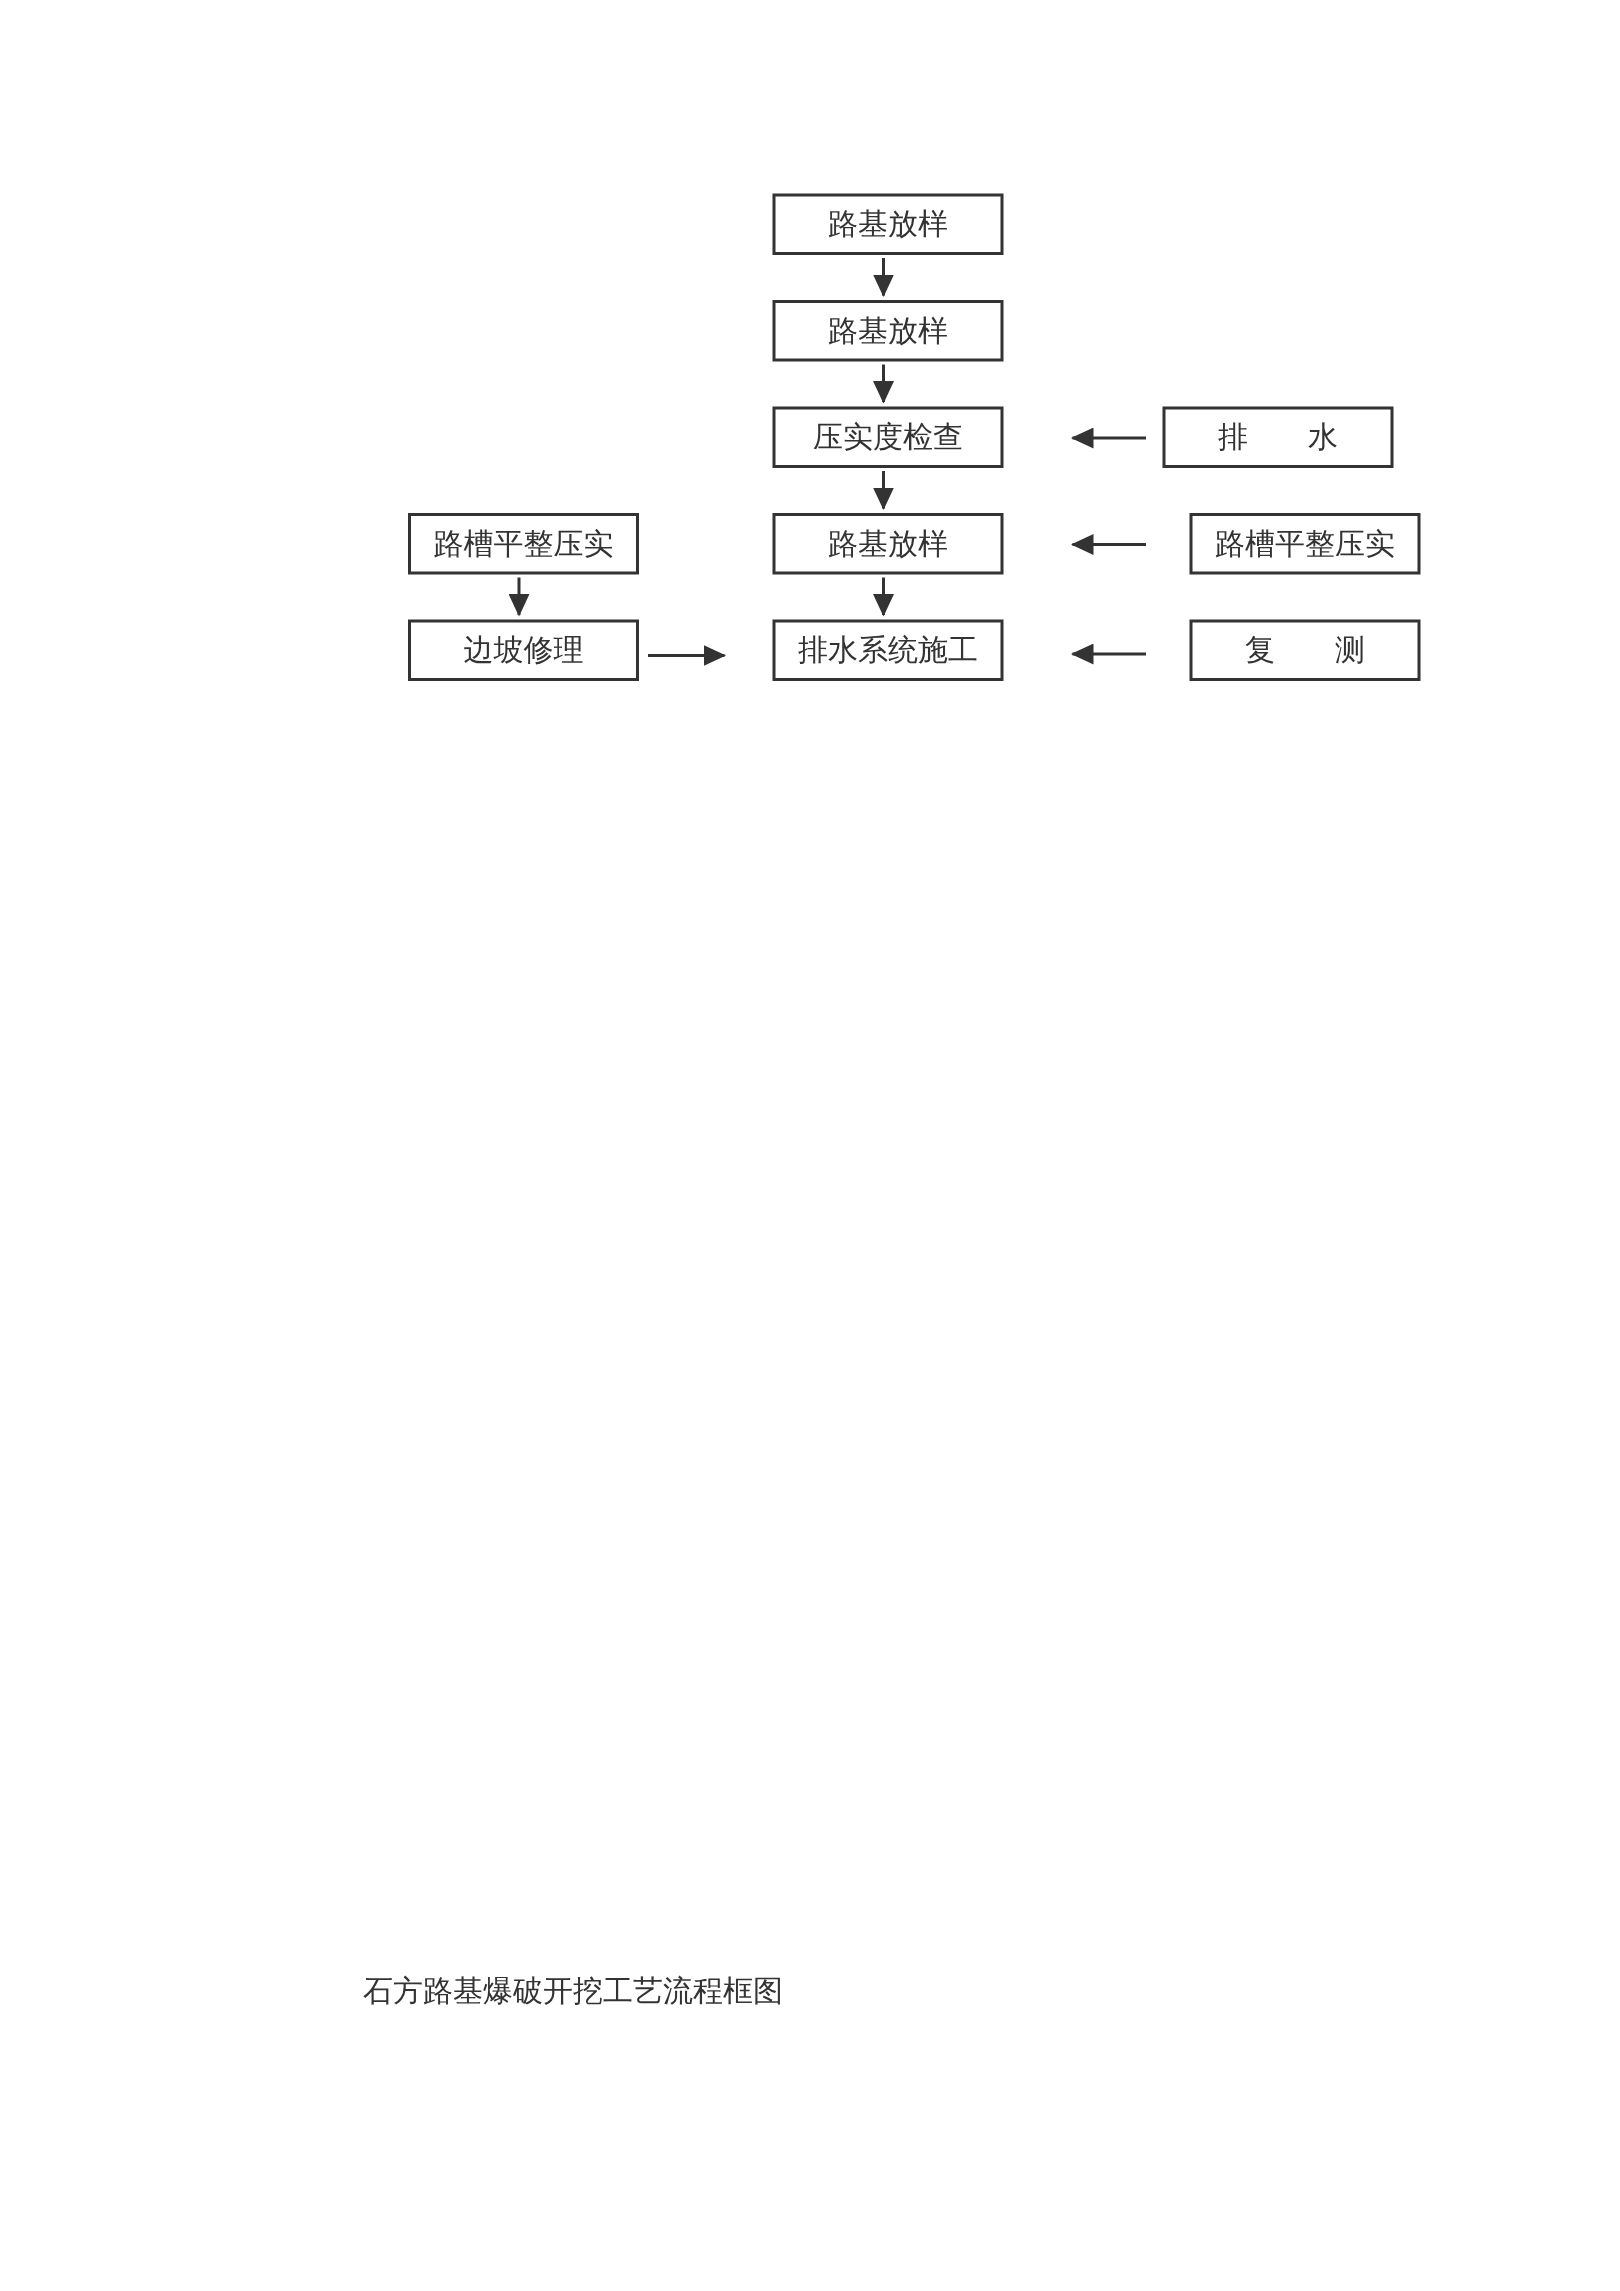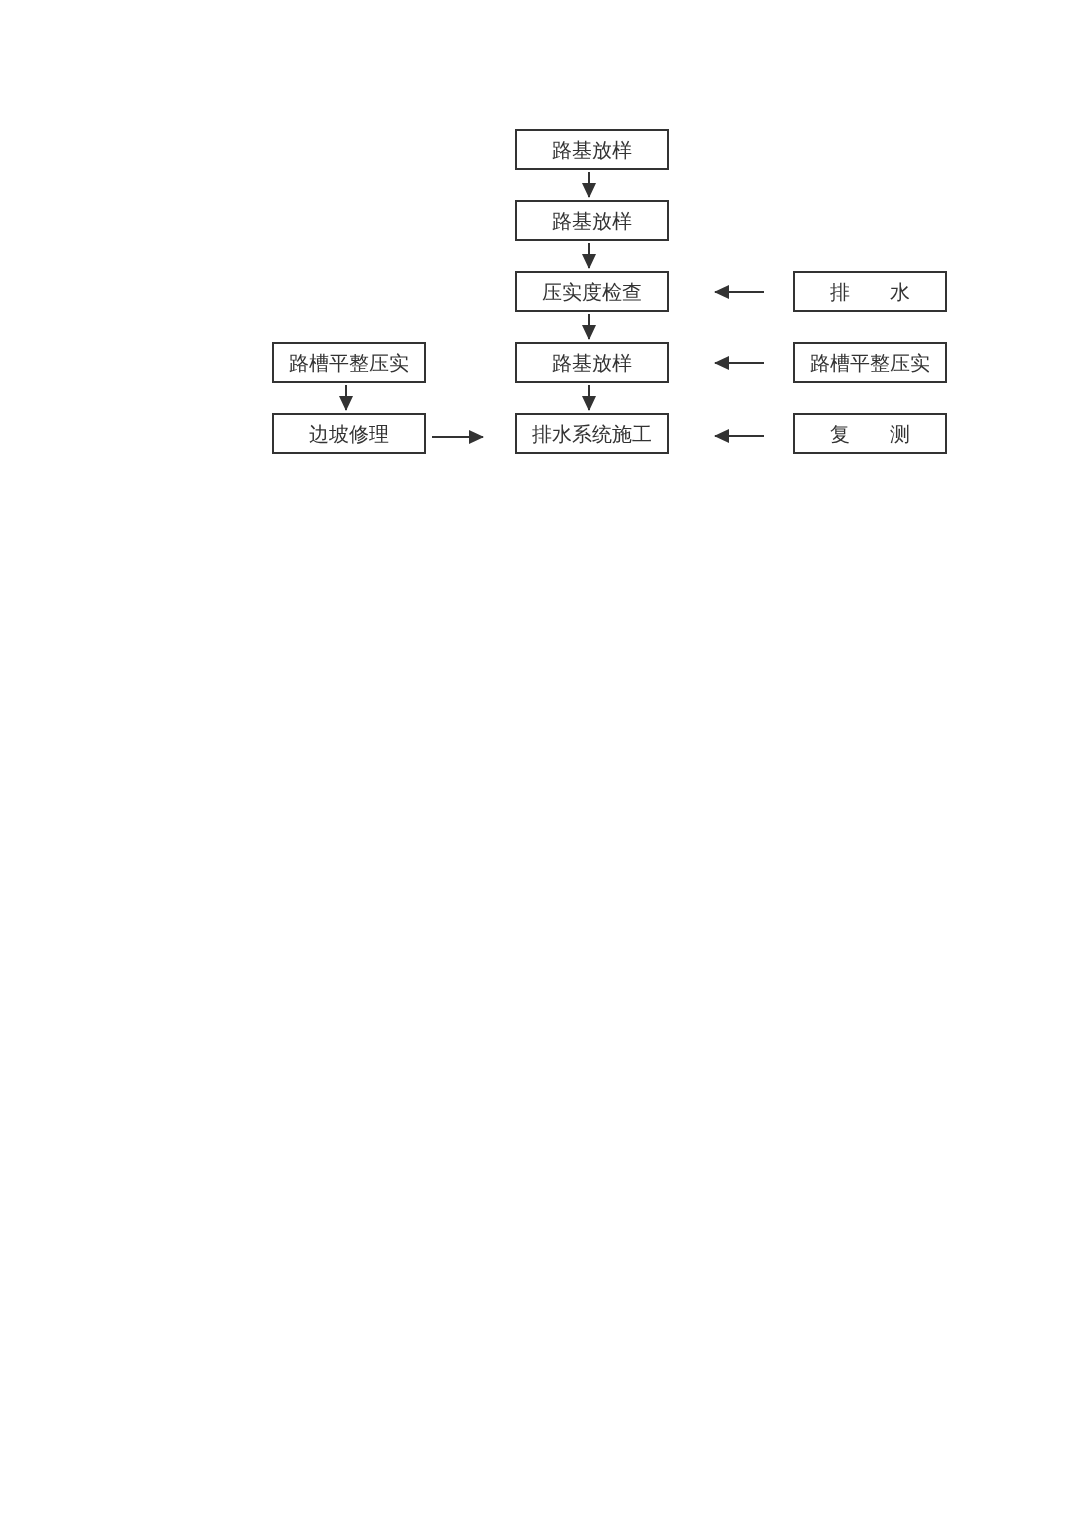--- a/index.html
+++ b/index.html
@@ -72,21 +72,21 @@
   <div class="node" style="left:515px; top:271px">压实度检查</div>
 
   <div class="node" style="left:515px; top:342px">路基放样</div>
 
   <div class="node" style="left:515px; top:413px">排水系统施工</div>
 
   <div class="node" style="left:272px; top:342px">路槽平整压实</div>
 
   <div class="node" style="left:272px; top:413px">边坡修理</div>
 
-  <div class="node" style="left:793px; top:271px">排　　水</div>
+  <div class="node" style="left:775px; top:271px">排　　水</div>
 
   <div class="node" style="left:793px; top:342px">路槽平整压实</div>
 
   <div class="node" style="left:793px; top:413px">复　　测</div>
 
   <svg class="arrow-layer" viewBox="0 0 1080 1527" xmlns="http://www.w3.org/2000/svg">
     <defs>
       <marker id="ah" markerUnits="userSpaceOnUse" markerWidth="16" markerHeight="14" refX="14" refY="7" orient="auto">
         <path d="M0,0 L15,7 L0,14 Z" fill="#333333"></path>
       </marker>
@@ -99,14 +99,15 @@
 
     <line x1="346" y1="385" x2="346" y2="410" marker-end="url(#ah)"></line>
 
     <line x1="432" y1="437" x2="483" y2="437" marker-end="url(#ah)"></line>
 
     <line x1="764" y1="292" x2="715" y2="292" marker-end="url(#ah)"></line>
     <line x1="764" y1="363" x2="715" y2="363" marker-end="url(#ah)"></line>
     <line x1="764" y1="436" x2="715" y2="436" marker-end="url(#ah)"></line>
   </svg>
 
+  <div class="caption">石方路基爆破开挖工艺流程框图</div>
 
 </div>
 
 </body></html>

